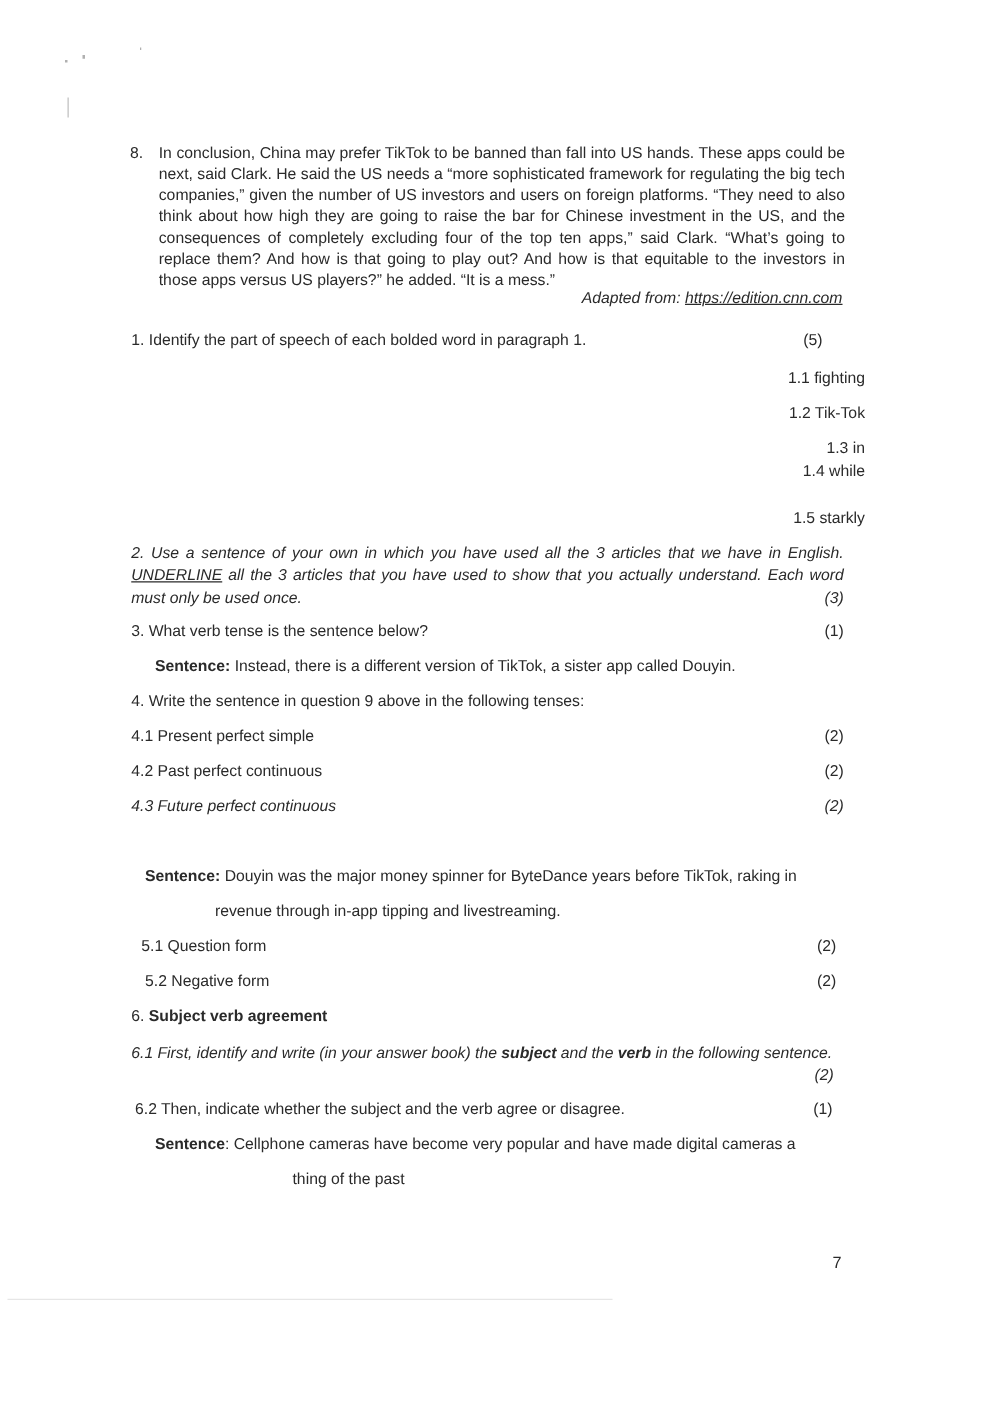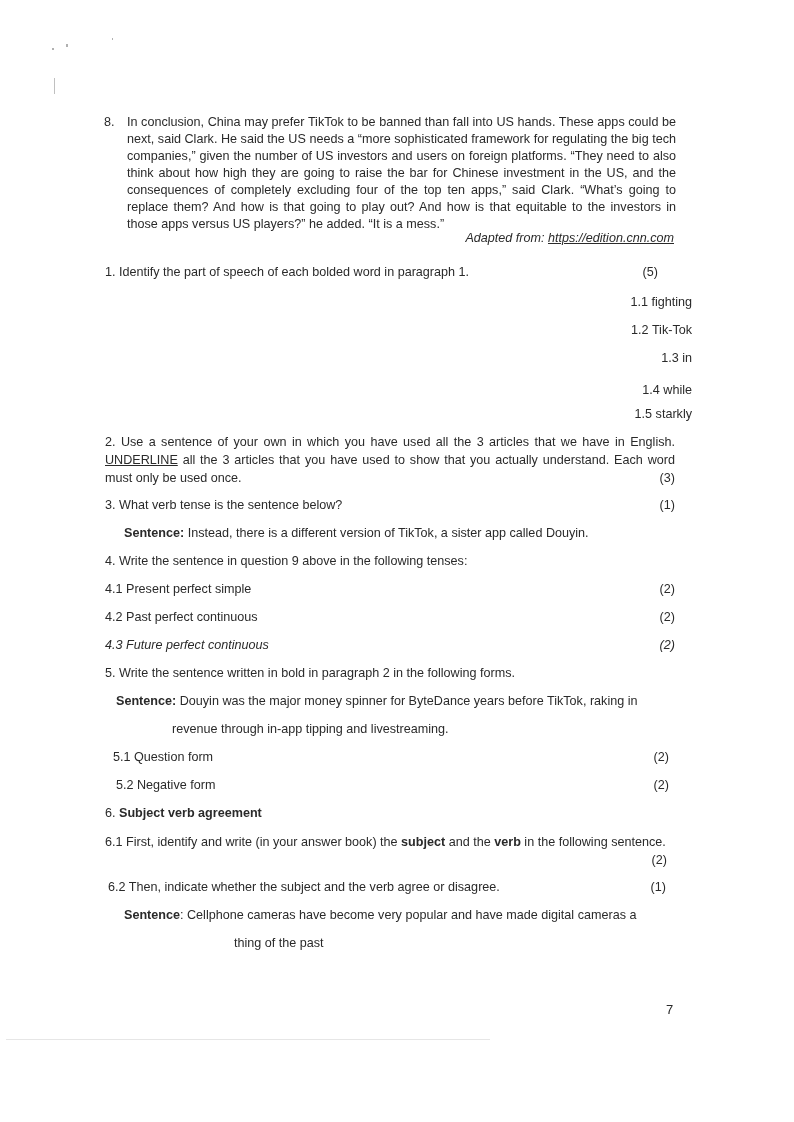--- a/index.html
+++ b/index.html
@@ -71,20 +71,21 @@
       top: 0;
     }
     .sub {
       left: 122px;
       text-align: right;
     }
     .wrap {
       white-space: normal;
       text-align: justify;
       text-align-last: left;
+      font-style: italic;
     }
     .wrap-block {
       position: absolute;
       left: 105px;
       width: 570px;
       font-size: 12.6px;
       line-height: 18px;
     }
     .wrap-block .marks-inline {
       float: right;
@@ -125,21 +126,21 @@
     <span>Adapted from: </span><span class="link">https://edition.cnn.com</span>
   </div>
 
   <div class="line" style="top:264px;">
     <span>1. Identify the part of speech of each bolded word in paragraph 1.</span>
     <span class="marks" style="right:17px;">(5)</span>
   </div>
   <div class="line sub" style="top:294px;">1.1 fighting</div>
   <div class="line sub" style="top:322px;">1.2  Tik-Tok</div>
   <div class="line sub" style="top:350px;">1.3  in</div>
-  <div class="line sub" style="top:382px;">1.4  while</div>
+  <div class="line sub" style="top:369px;">1.4  while</div>
   <div class="line sub" style="top:406px;">1.5 starkly</div>
 
   <div class="wrap-block wrap" style="top:433px;">
     <span>2. Use a sentence of your own in which you have used all the 3 articles that we have in English. </span><u class="ul">UNDERLINE</u><span> all the 3 articles that you have used to show that you actually understand. Each word must only be used once.</span>
     <span class="marks-inline">(3)</span>
   </div>
 
   <div class="line" style="top:497px;">
     <span>3. What verb tense is the sentence below?</span>
     <span class="marks">(1)</span>
@@ -155,21 +156,20 @@
   </div>
   <div class="line" style="top:609px;">
     <span>4.2 Past perfect continuous</span>
     <span class="marks">(2)</span>
   </div>
   <div class="line" style="top:637px;font-style:italic;">
     <span>4.3 Future perfect continuous</span>
     <span class="marks">(2)</span>
   </div>
 
-  <div class="line" style="top:665px;">5. Write the sentence written in bold in paragraph 2 in the following forms.</div>
   <div class="line" style="left:172px;top:721px;">revenue through in-app tipping and livestreaming.</div>
   <div class="line" style="left:116px;top:693px;">
     <b>Sentence:</b><span> Douyin was the major money spinner for ByteDance years before TikTok, raking in</span>
   </div>
   <div class="line" style="left:113px;width:556px;top:749px;">
     <span>5.1 Question form</span>
     <span class="marks">(2)</span>
   </div>
   <div class="line" style="left:116px;width:553px;top:777px;">
     <span>5.2 Negative form</span>

